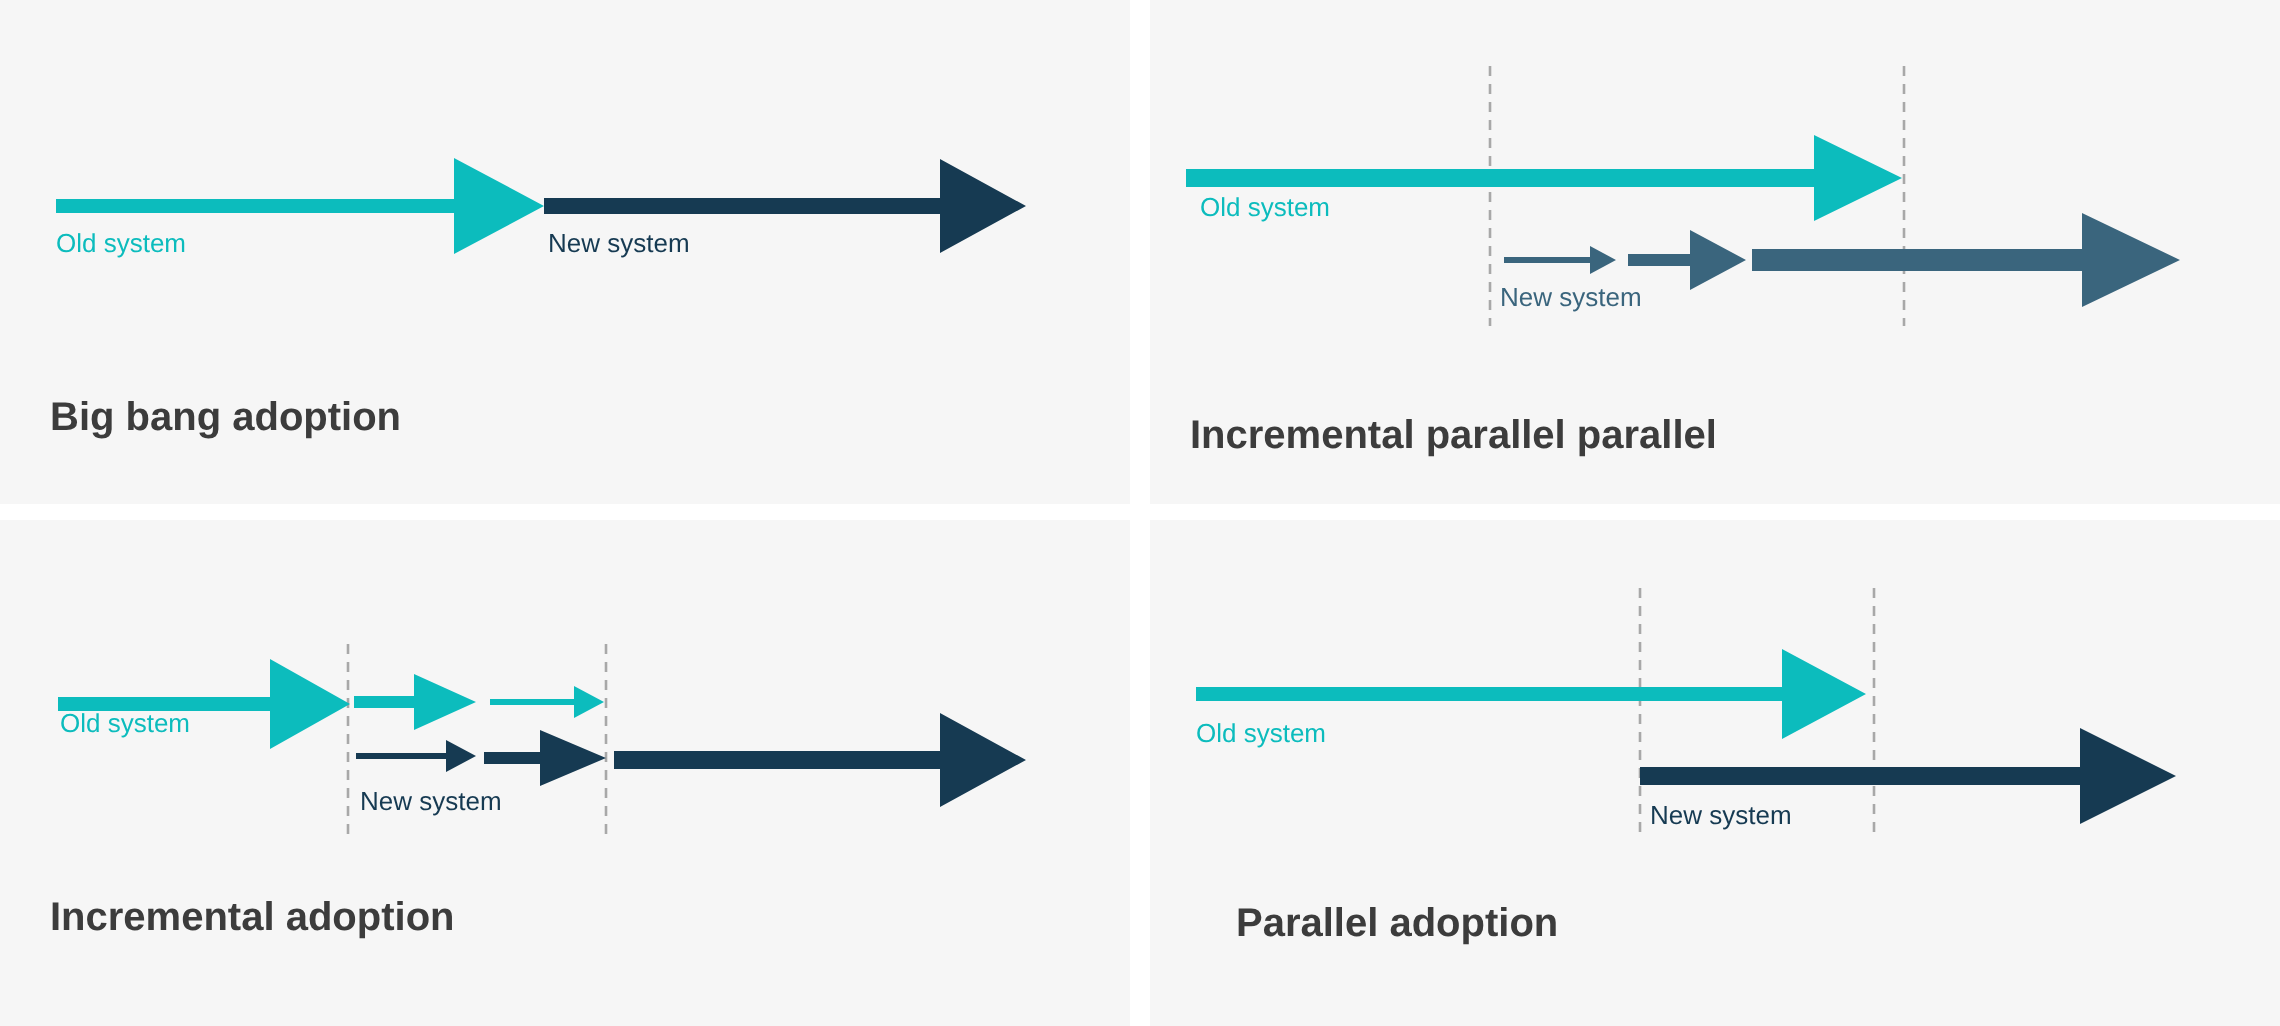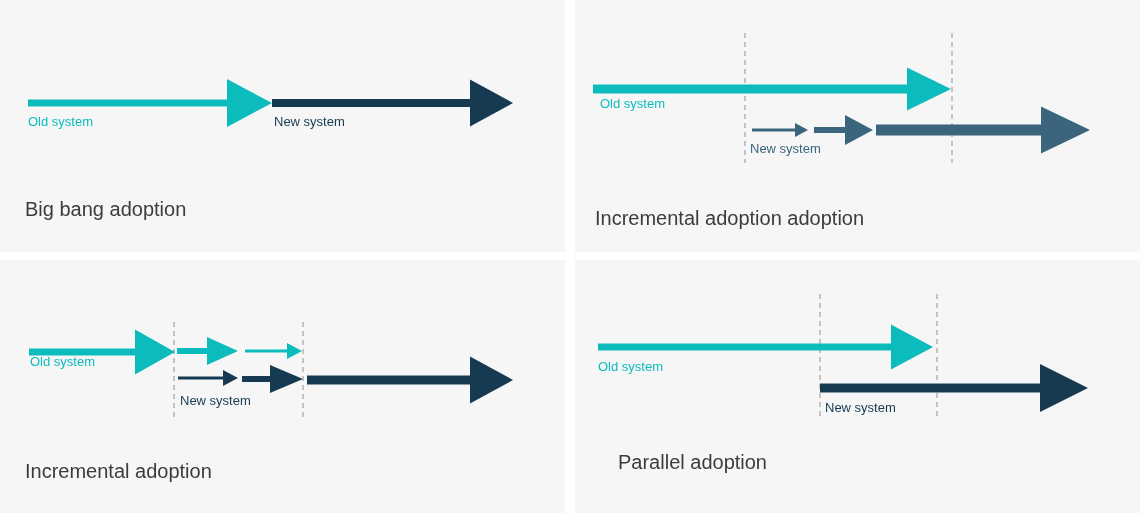--- a/index.html
+++ b/index.html
@@ -11,21 +11,21 @@
   .p-tl{left:0;top:0;width:565px;height:252px;}
   .p-tr{left:575px;top:0;width:565px;height:252px;}
   .p-bl{left:0;top:260px;width:565px;height:253px;}
   .p-br{left:575px;top:260px;width:565px;height:253px;}
   .content{position:absolute;left:0;top:0;width:1140px;height:513px;}
   svg.overlay{position:absolute;left:0;top:0;display:block;}
   .sys-label{
     position:absolute;font-size:13px;line-height:14px;white-space:nowrap;text-align:center;
   }
   .panel-title{
-    position:absolute;font-size:20px;font-weight:normal;color:#3c3c3c;
+    position:absolute;font-size:20px;font-weight:bold;color:#3c3c3c;
     line-height:22px;white-space:nowrap;margin:0;
   }
 </style>
 </head>
 <body>
 
 <div class="canvas">
 
   <div class="panel-bg p-tl"></div>
   <div class="panel-bg p-tr"></div>
@@ -55,23 +55,23 @@
         <polygon points="598,343.5 891,343.5 891,324.5 933,347 891,369.5 891,350.5 598,350.5" fill="#0cbcbd"></polygon>
         <polygon points="820,383.5 1040,383.5 1040,364 1088,388 1040,412 1040,392.5 820,392.5" fill="#163a52"></polygon>
       </svg>
 
     <span class="sys-label" style="left: 28px; top: 115px; color: rgb(12, 188, 189);">Old system</span>
     <span class="sys-label" style="left: 274px; top: 115px; color: rgb(22, 58, 82);">New system</span>
     <h2 class="panel-title" style="left: 25px; top: 198px;">Big bang adoption</h2>
 
     <span class="sys-label" style="left: 600px; top: 97px; color: rgb(12, 188, 189);">Old system</span>
     <span class="sys-label" style="left: 750px; top: 142px; color: rgb(58, 101, 125);">New system</span>
-    <h2 class="panel-title" style="left: 595px; top: 207px;">Incremental adoption adoption</h2>
+    <h2 class="panel-title" style="left: 595px; top: 207px;">Incremental parallel parallel</h2>
 
     <span class="sys-label" style="left: 30px; top: 355px; color: rgb(12, 188, 189);">Old system</span>
     <span class="sys-label" style="left: 180px; top: 394px; color: rgb(22, 58, 82);">New system</span>
-    <h2 class="panel-title" style="left: 25px; top: 460px;">Incremental adoption</h2>
+    <h2 class="panel-title" style="left: 25px; top: 448px;">Incremental adoption</h2>
 
     <span class="sys-label" style="left: 598px; top: 360px; color: rgb(12, 188, 189);">Old system</span>
     <span class="sys-label" style="left: 825px; top: 401px; color: rgb(22, 58, 82);">New system</span>
     <h2 class="panel-title" style="left: 618px; top: 451px;">Parallel adoption</h2>
   </div>
 </div>
 
 </body></html>

